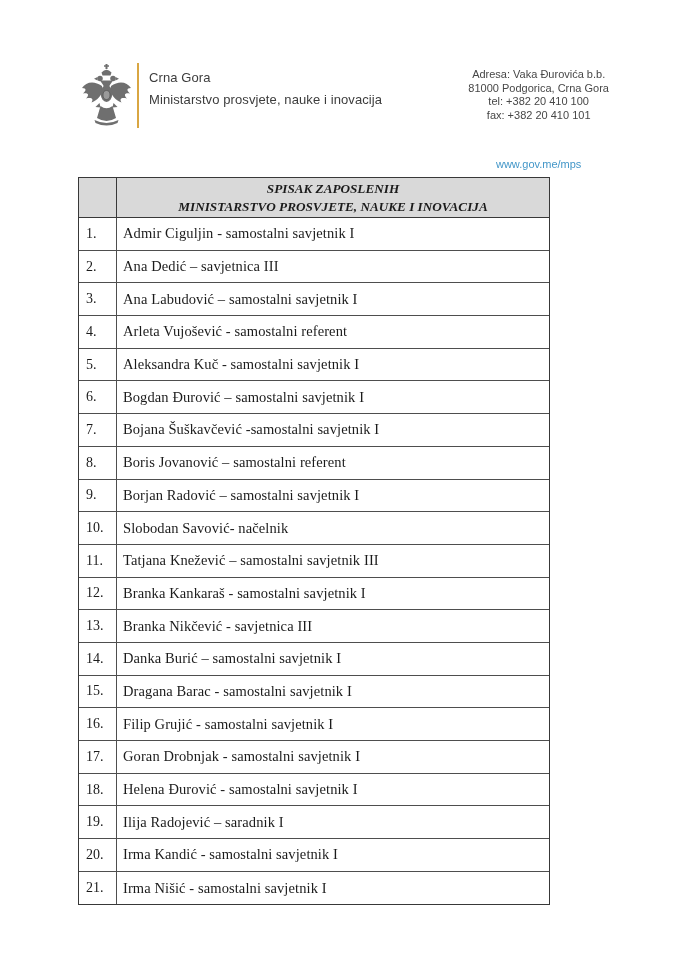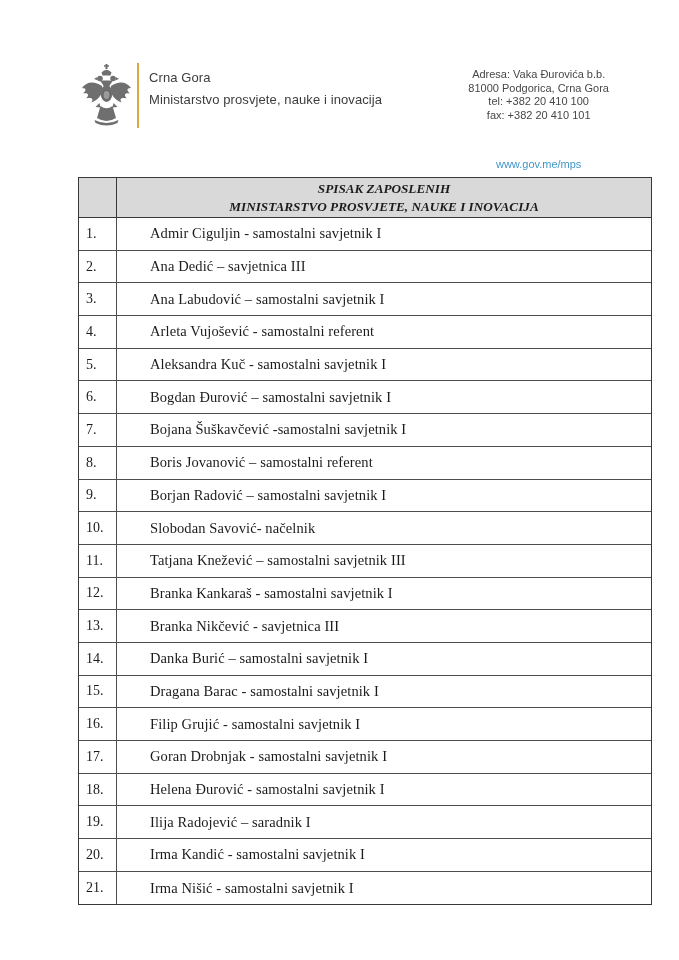--- a/index.html
+++ b/index.html
@@ -32,21 +32,21 @@
     color: #474747;
   }
   .address-block .website {
     margin-top: 3px;
     cursor: pointer;
   }
 
   
   .doc-table {
     position: absolute; left: 78px; top: 177px;
-    width: 574px;
+    width: 472px;
     box-sizing: border-box;
     border: 1.5px solid #383838;
     font-family: "Liberation Serif", serif;
     color: #1b1b1b;
   }
   .thead {
     position: relative;
     height: 40px;
     border-bottom: 1px solid #383838;
     box-sizing: border-box;
@@ -83,21 +83,20 @@
     display: flex; align-items: center;
     padding-left: 7px;
     font-size: 14px;
   }
   .cell-name {
     flex: 1;
     display: flex; align-items: center;
     padding-left: 6px;
     font-size: 14.5px;
     letter-spacing: 0.1px;
-    margin-left: 27px;
   }
 </style>
 </head>
 <body>
 
 <svg class="emblem" viewBox="0 0 108 132" xmlns="http://www.w3.org/2000/svg">
   <g fill="#6f6f6f">
 
     <rect x="52" y="0" width="4" height="10"></rect>
     <rect x="49" y="2.5" width="10" height="3"></rect>

